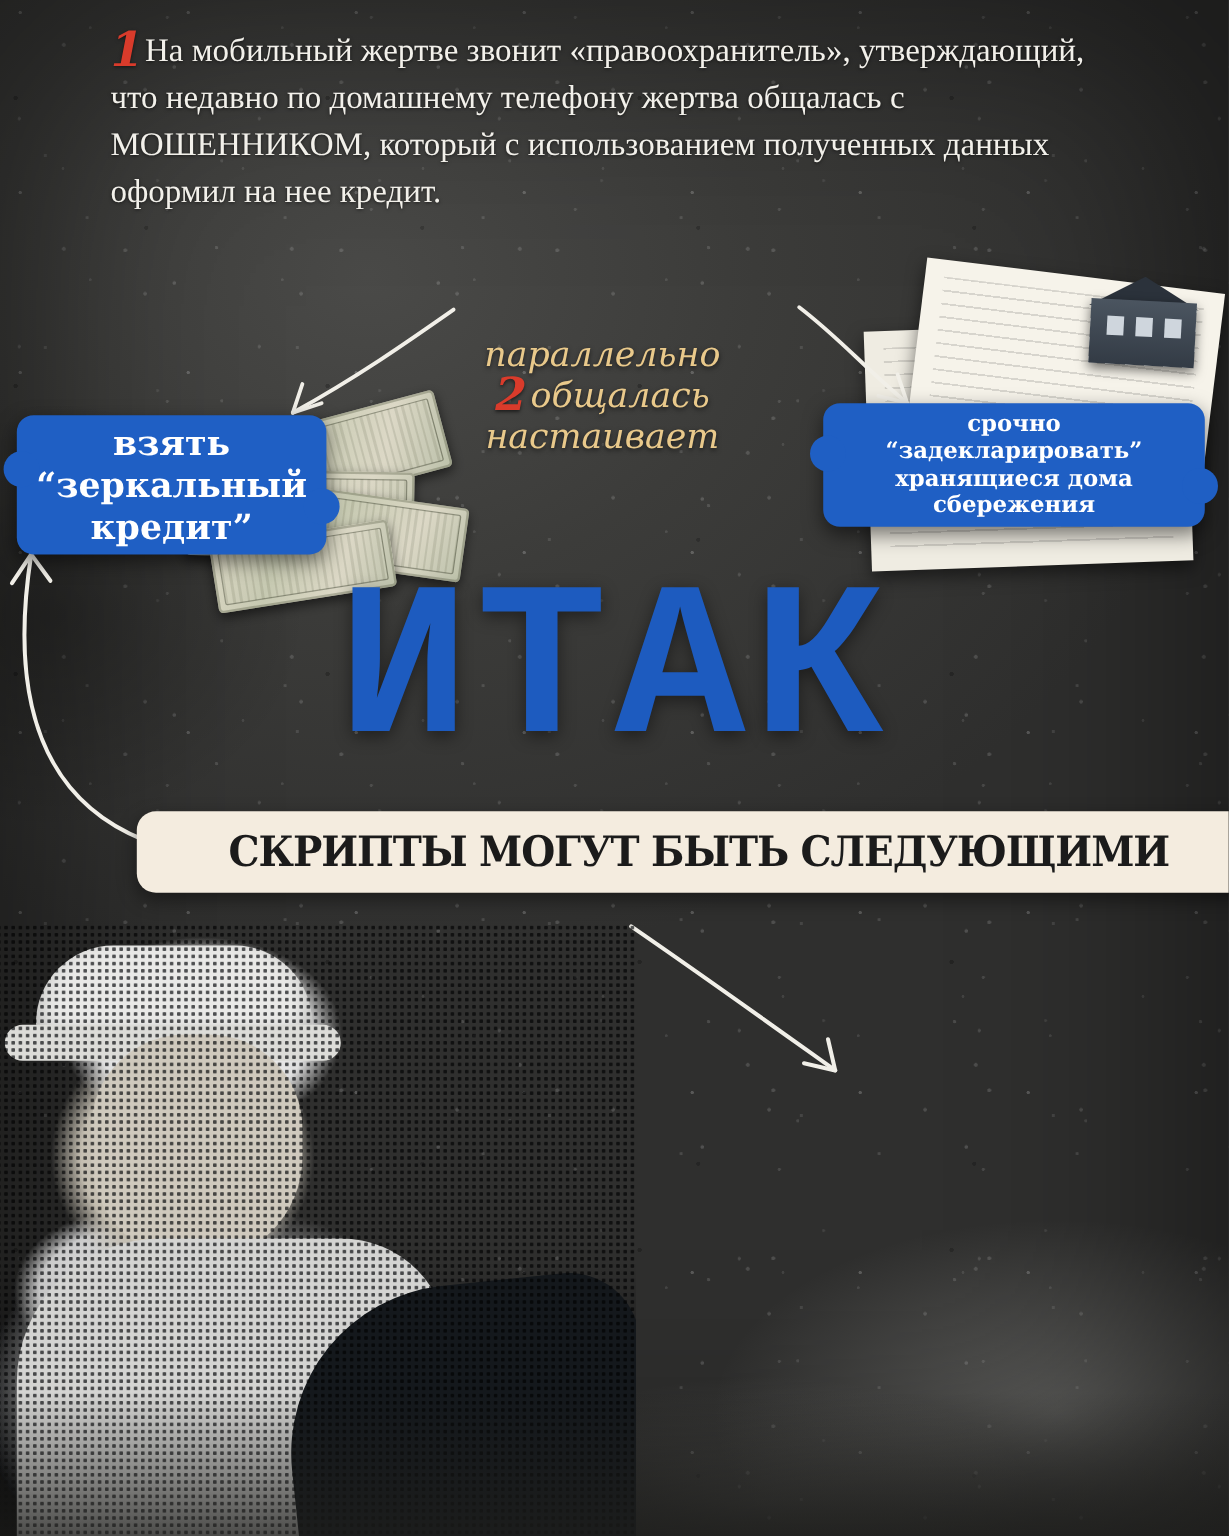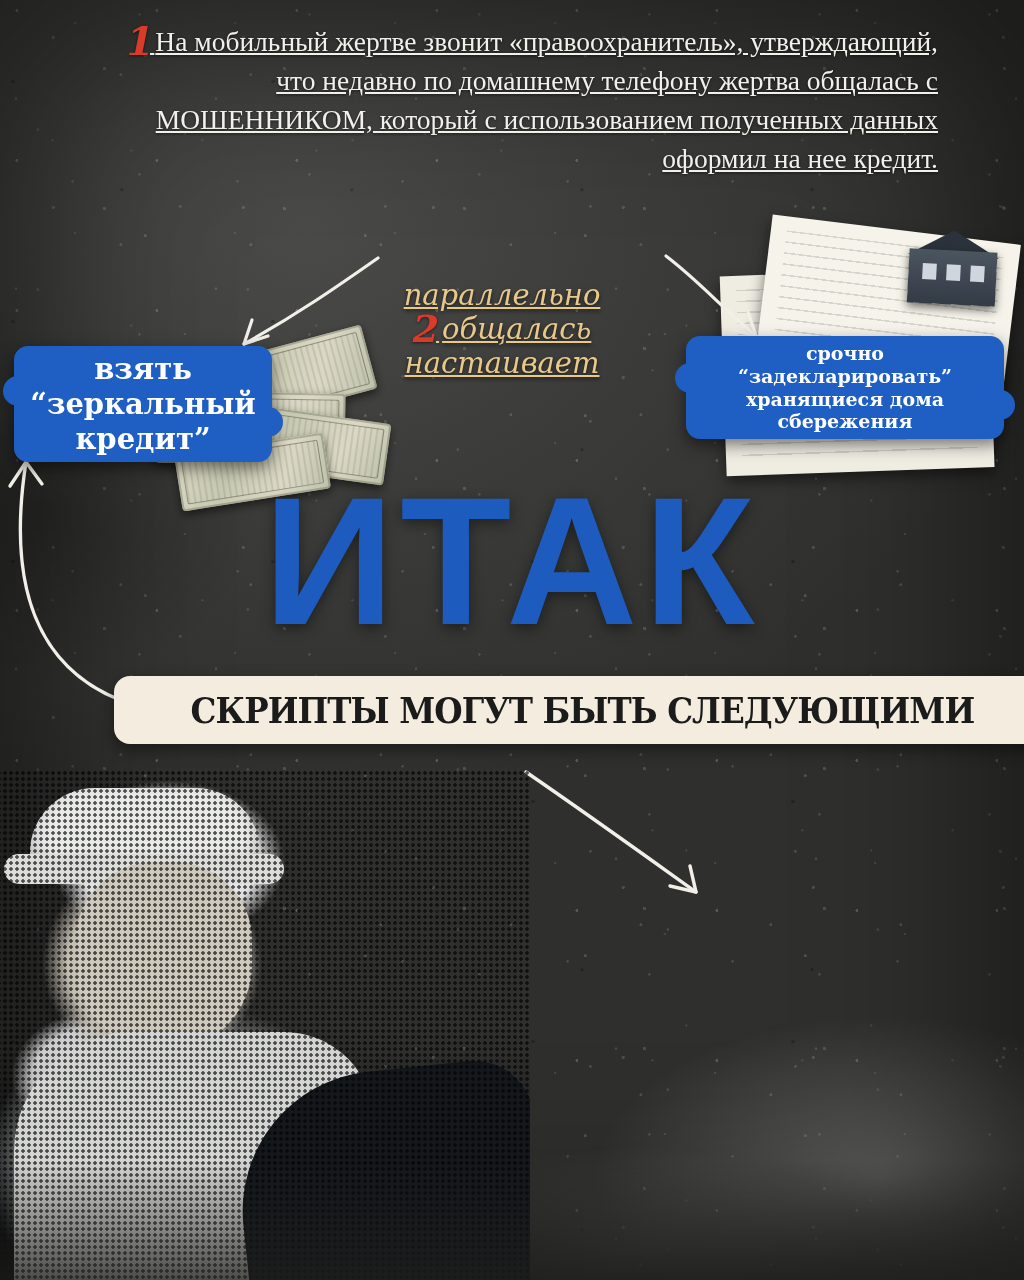--- a/index.html
+++ b/index.html
@@ -64,27 +64,26 @@
     inset: 0;
     box-shadow: inset 0 0 180px 40px rgba(0,0,0,.45);
   }
 
   
   .intro {
     position: absolute;
     left: 92px;
     top: 22px;
     width: 846px;
-    text-align: right;
+    text-align: left;
     color: #f2f0ea;
     font-family: "Liberation Serif", serif;
     font-size: 27.5px;
     line-height: 1.42;
     text-shadow: 0 1px 3px rgba(0,0,0,.6);
-    text-decoration: underline;
   }
   .step-num {
     font-family: "DejaVu Serif", serif;
     font-style: italic;
     font-weight: bold;
     color: #d93b2b;
     font-size: 40px;
     line-height: 0;
     position: relative;
     top: 4px;
@@ -98,21 +97,20 @@
     left: 372px;
     top: 278px;
     width: 260px;
     text-align: center;
     color: #e9c98b;
     font-family: "DejaVu Serif", serif;
     font-style: italic;
     font-size: 29px;
     line-height: 1.18;
     text-shadow: 0 2px 4px rgba(0,0,0,.6);
-    text-decoration: underline;
   }
   .note .step-num {
     font-size: 38px;
     top: 3px;
     margin-right: 3px;
   }
 
   
   .money {
     position: absolute;
@@ -194,21 +192,21 @@
   }
 
   
   .itak {
     position: absolute;
     left: 0;
     right: 0;
     top: 470px;
     text-align: center;
     color: #1d5bbf;
-    font-family: Liberation Sans, sans-serif;
+    font-family: Liberation Mono, monospace;
     font-weight: bold;
     font-size: 182px;
     letter-spacing: 6px;
     line-height: 1;
     text-shadow: 0 4px 14px rgba(0,0,0,.45);
   }
 
   
   .banner {
     position: absolute;

